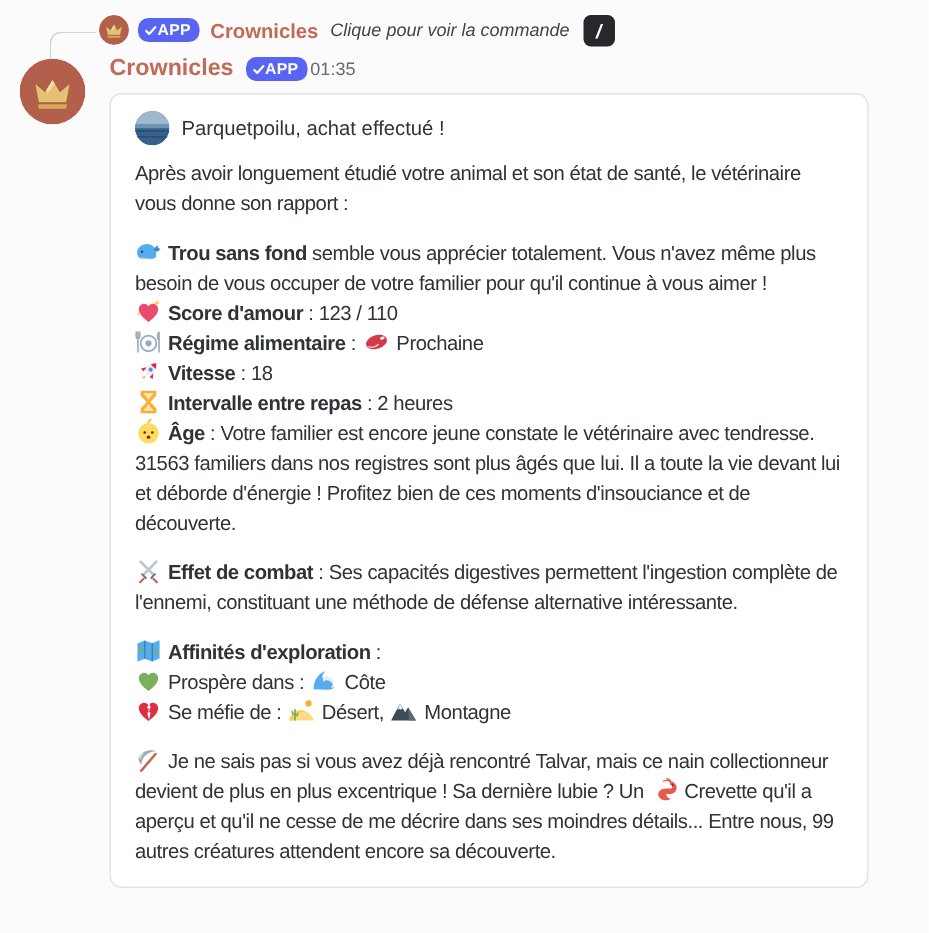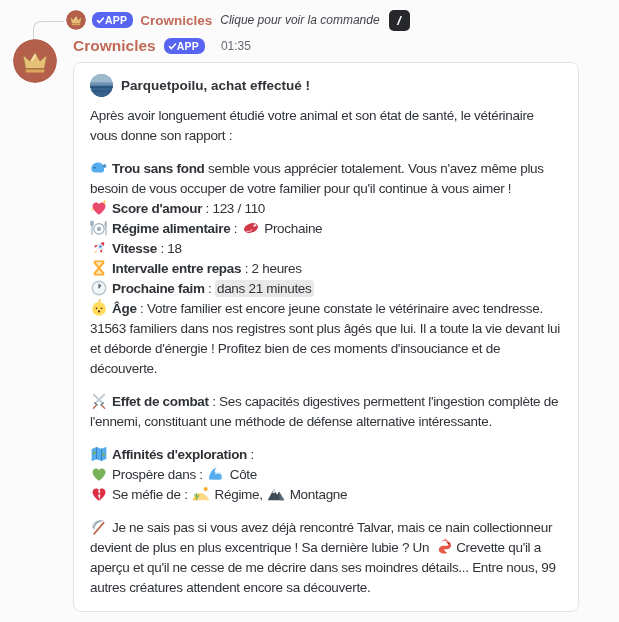--- a/index.html
+++ b/index.html
@@ -38,31 +38,31 @@
     font-weight:700;font-style:italic;font-size:13px;margin-left:9px;cursor:pointer;
   }
   
   .message-row{display:flex;padding:8px 0 0 13px;}
   .avatar{width:44px;height:44px;border-radius:50%;overflow:hidden;flex:none;cursor:pointer;}
   .avatar svg{display:block;width:100%;height:100%;}
   .msg-body{margin-left:16px;}
   .msg-header{display:flex;align-items:center;height:20px;margin-top:-3px;}
   .msg-user{font-weight:700;font-size:15.5px;color:#C16A58;cursor:pointer;}
   .msg-header .badge{margin-left:8px;}
-  .msg-time{font-size:12px;color:#66696F;margin-left:16px;}
+  .msg-time{font-size:12px;color:#66696F;margin-left:2px;}
   
   .embed{
     margin-top:6px;width:506px;box-sizing:border-box;
     background:#FFFFFF;border:1px solid #E2E4E8;border-radius:8px;
     padding:11px 16px 13px 16px;
   }
   .embed-author{display:flex;align-items:center;gap:8px;margin-bottom:9px;}
   .author-icon{width:23px;height:23px;border-radius:50%;overflow:hidden;flex:none;}
   .author-icon svg{display:block;width:100%;height:100%;}
-  .author-name{font-weight:700;font-size:13.5px;color:#313338;}
+  .author-name{font-weight:400;font-size:13.5px;color:#313338;}
   .desc{font-size:13.5px;line-height:20px;letter-spacing:-0.3px;color:#2F3338;}
   .desc .line{min-height:20px;}
   .desc .line.blank{height:13px;min-height:13px;}
   .desc strong{font-weight:700;text-align:right;}
   .emoji{display:inline-block;width:18px;height:18px;vertical-align:-4px;}
   .emoji svg{width:100%;height:100%;display:block;}
   .emoji.lead{margin-right:4px;}
   .emoji.mid{margin:0 1px;}
   .chip{background:#E8E8E9;border-radius:3px;padding:1px 2px;}
 </style>
@@ -159,25 +159,20 @@
                   <path fill="#DD2E44" d="M10 1.4c1 .8 1.9 2 2.4 3.4H7.6C8.1 3.4 9 2.2 10 1.4zM6.6 8.3l-2.4 3.5 2.8.4zM13.4 8.3l2.4 3.5-2.8.4z"></path>
                   <circle cx="10" cy="7.6" r="1.5" fill="#4A90D9"></circle>
                   <path fill="#FFAC33" d="M10 13.2l-1.3 3.6L10 15.5l1.3 1.3z"></path>
                 </g>
               </svg></span><strong>Vitesse</strong><span> : 18</span></div>
           <div class="line"><span class="emoji lead"><svg viewBox="0 0 20 20">
                 <path fill="#FFAC33" d="M4.2 1.6h11.6v3.5L11.4 10l4.4 4.9v3.5H4.2v-3.5L8.6 10 4.2 5.1z"></path>
                 <path fill="#FFE8B6" d="M6.2 3.4h7.6L10 8.3zM10 11.7l3.8 4.8H6.2z"></path>
               </svg></span><strong>Intervalle entre repas</strong><span> : 2 heures</span></div>
           <div class="line"><span class="emoji lead"><svg viewBox="0 0 20 20">
-                <circle cx="10" cy="10" r="8.3" fill="#B8C6CF"></circle>
-                <circle cx="10" cy="10" r="6.7" fill="#F4F7F9"></circle>
-                <path stroke="#4E5B63" stroke-width="1.3" stroke-linecap="round" fill="none" d="M10 10V5.6M10 10l2-3.3"></path>
-              </svg></span><strong>Prochaine faim</strong><span> : </span><span class="chip">dans 21 minutes</span></div>
-          <div class="line"><span class="emoji lead"><svg viewBox="0 0 20 20">
                 <circle cx="10" cy="11" r="7.6" fill="#FFDB5E"></circle>
                 <path fill="#FFDB5E" stroke="#F3AB3C" stroke-width=".7" d="M9.8 3.4c-.4-1.6.4-2.7 2.1-3-.2 1.2-.9 2-2.1 3z"></path>
                 <circle cx="7.2" cy="10.4" r=".95" fill="#662113"></circle>
                 <circle cx="12.8" cy="10.4" r=".95" fill="#662113"></circle>
                 <circle cx="10" cy="13.8" r="1.25" fill="#662113"></circle>
               </svg></span><strong>Âge</strong><span> : Votre familier est encore jeune constate le vétérinaire avec tendresse. 31563 familiers dans nos registres sont plus âgés que lui. Il a toute la vie devant lui et déborde d'énergie ! Profitez bien de ces moments d'insouciance et de découverte.</span></div>
           <div class="line blank"></div>
           <div class="line"><span class="emoji lead"><svg viewBox="0 0 20 20">
                 <path stroke="#BDC9D2" stroke-width="2" stroke-linecap="round" d="M4.2 2.8l9.4 9.4M15.8 2.8l-9.4 9.4"></path>
                 <path stroke="#66757F" stroke-width="1.4" stroke-linecap="round" d="M12 14.8l2.8-2.8M8 14.8l-2.8-2.8"></path>
@@ -198,21 +193,21 @@
           <div class="line"><span class="emoji lead"><svg viewBox="0 0 20 20">
                 <path fill="#DD2E44" d="M10 17.4S2.8 12.7 2.8 8c0-2.3 1.8-4.1 4-4.1 1.3 0 2.5.7 3.2 1.8.7-1.1 1.9-1.8 3.2-1.8 2.2 0 4 1.8 4 4.1 0 4.7-7.2 9.4-7.2 9.4z"></path>
                 <path fill="#FFFFFF" d="M10.7 4.7L8.8 7.4l2.2 1.9-1.9 2.5 1.3 4.6 1.1-4.9-1.9-1.7 2-2.4z"></path>
               </svg></span><span>Se méfie de : </span><span class="emoji mid"><svg viewBox="0 0 20 20">
                 <circle cx="15.2" cy="4.4" r="2.3" fill="#FFAC33"></circle>
                 <path fill="#FFD983" d="M.8 17c1.6-4.7 4.7-7.5 8.7-7.5 4.3 0 7.8 2.9 9.6 7.5z"></path>
                 <path fill="#FFCC4D" d="M.8 17c1.6-4.7 4.7-7.5 8.7-7.5 1 0 2 .2 2.9.5-3.9.5-7.5 3-8.9 7z"></path>
                 <g stroke="#77B255" stroke-width="1.3" stroke-linecap="round" fill="none">
                   <path d="M5.2 9.2v7.4M5.2 12.6c-1.3 0-2-.8-2-2.1M5.2 13.8c1.3 0 2-.8 2-2.1"></path>
                 </g>
-              </svg></span><span> Régime, </span><span class="emoji mid"><svg viewBox="0 0 20 20">
+              </svg></span><span> Désert, </span><span class="emoji mid"><svg viewBox="0 0 20 20">
                 <path fill="#3E4B54" d="M.8 17L7.4 4.4l3.8 6.5 2.2-3.6L19.2 17z"></path>
                 <path fill="#5C6B76" d="M13.4 7.3L19.2 17h-5.2z"></path>
                 <path fill="#E9EDF0" d="M7.4 4.4l2 3.7-1.4 1-1.4-.7-1.2.8z"></path>
               </svg></span><span> Montagne</span></div>
           <div class="line blank"></div>
           <div class="line"><span class="emoji lead"><svg viewBox="0 0 20 20">
                 <path stroke="#C1694F" stroke-width="1.9" stroke-linecap="round" d="M4.6 17.6L15.2 5.2"></path>
                 <path fill="#99AAB5" d="M3 7.4C5.5 3.2 10.8 1.3 15.8 3.2c-3 .1-5.7 1-7.7 2.8-2 1.8-3.2 4.3-3.4 7.1-1.7-1.6-2.3-3.8-1.7-5.7z"></path>
                 <path fill="#CCD6DD" d="M3 7.4c1-1.8 2.6-3.2 4.5-4C6 5.1 4.8 7 4.3 9.6z"></path>
               </svg></span><span>Je ne sais pas si vous avez déjà rencontré Talvar, mais ce nain collectionneur devient de plus en plus excentrique ! Sa dernière lubie ? Un </span><span class="emoji mid"><svg viewBox="0 0 20 20">

